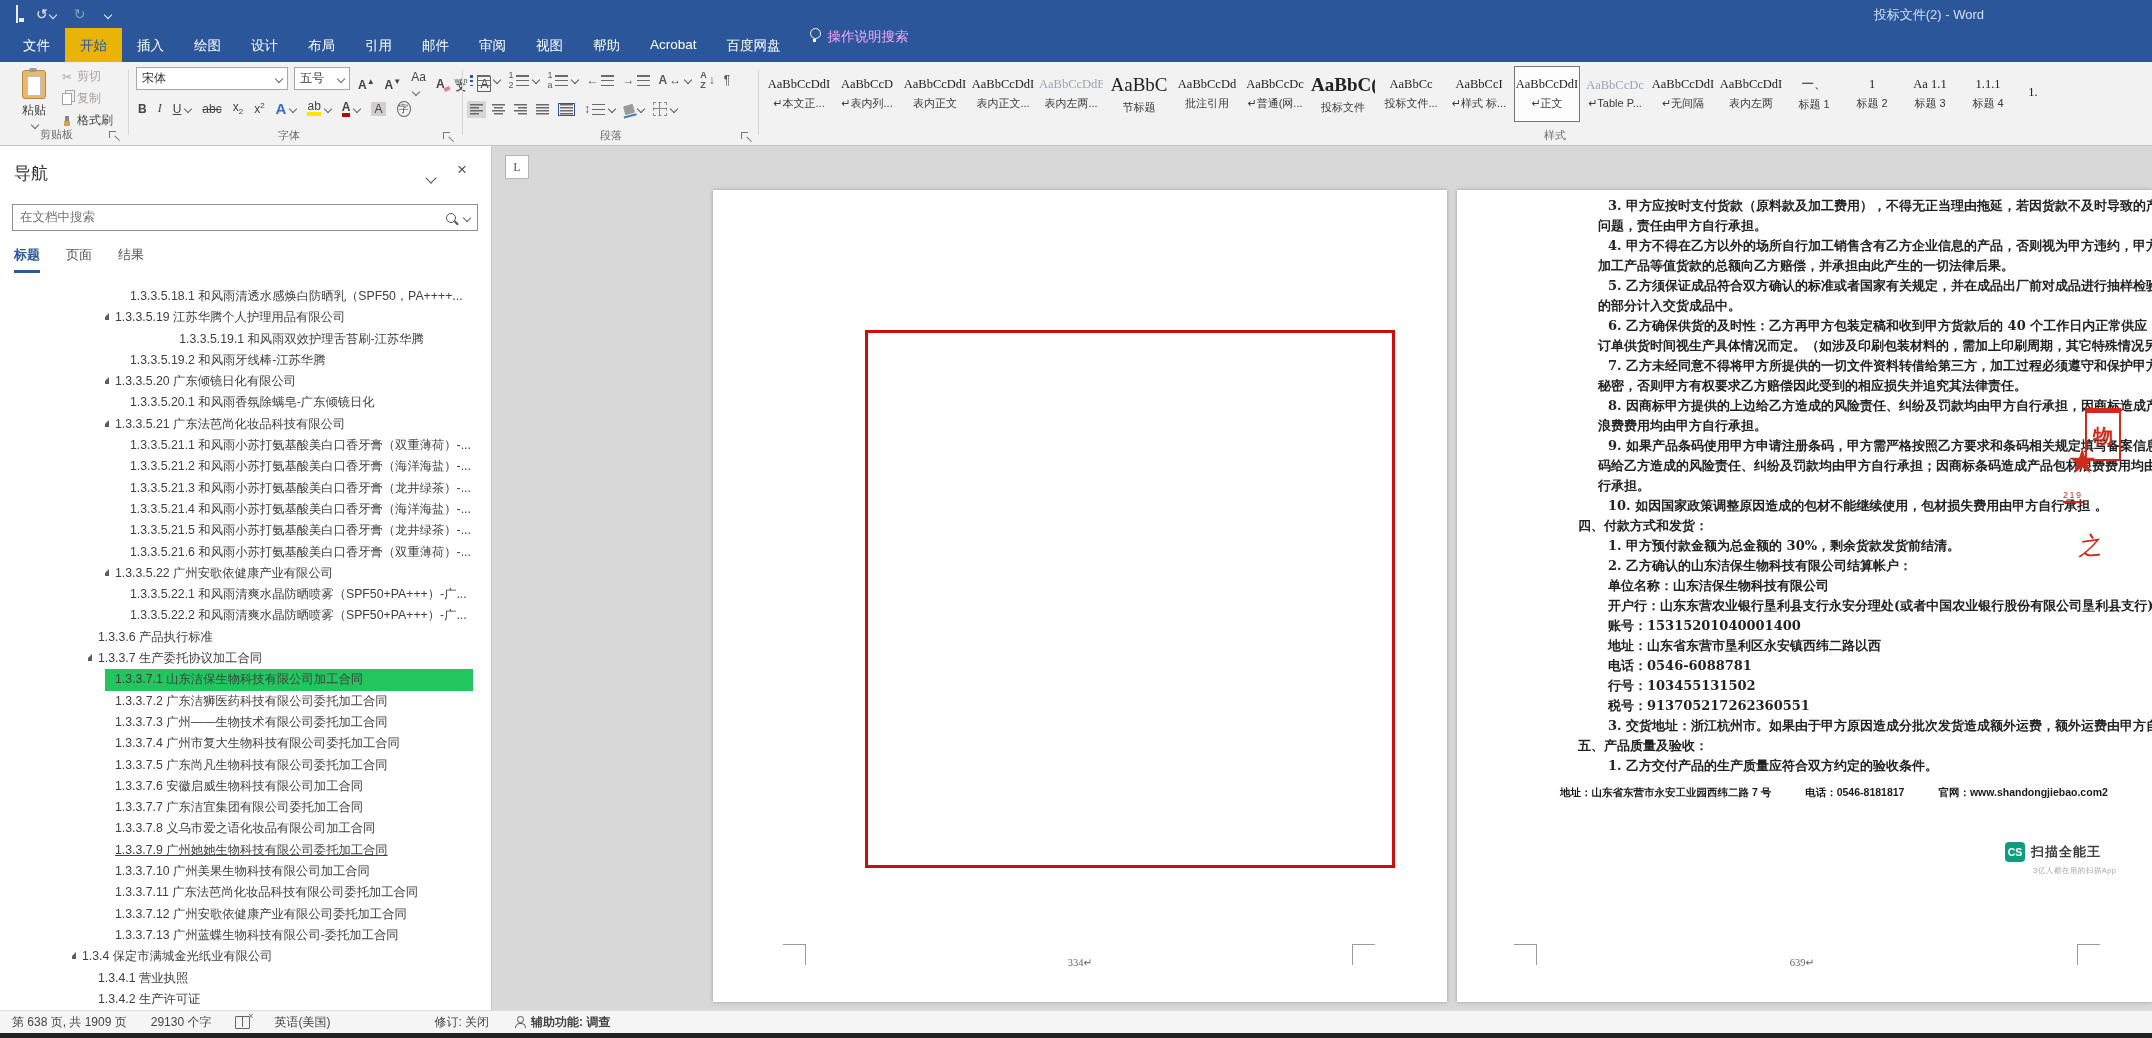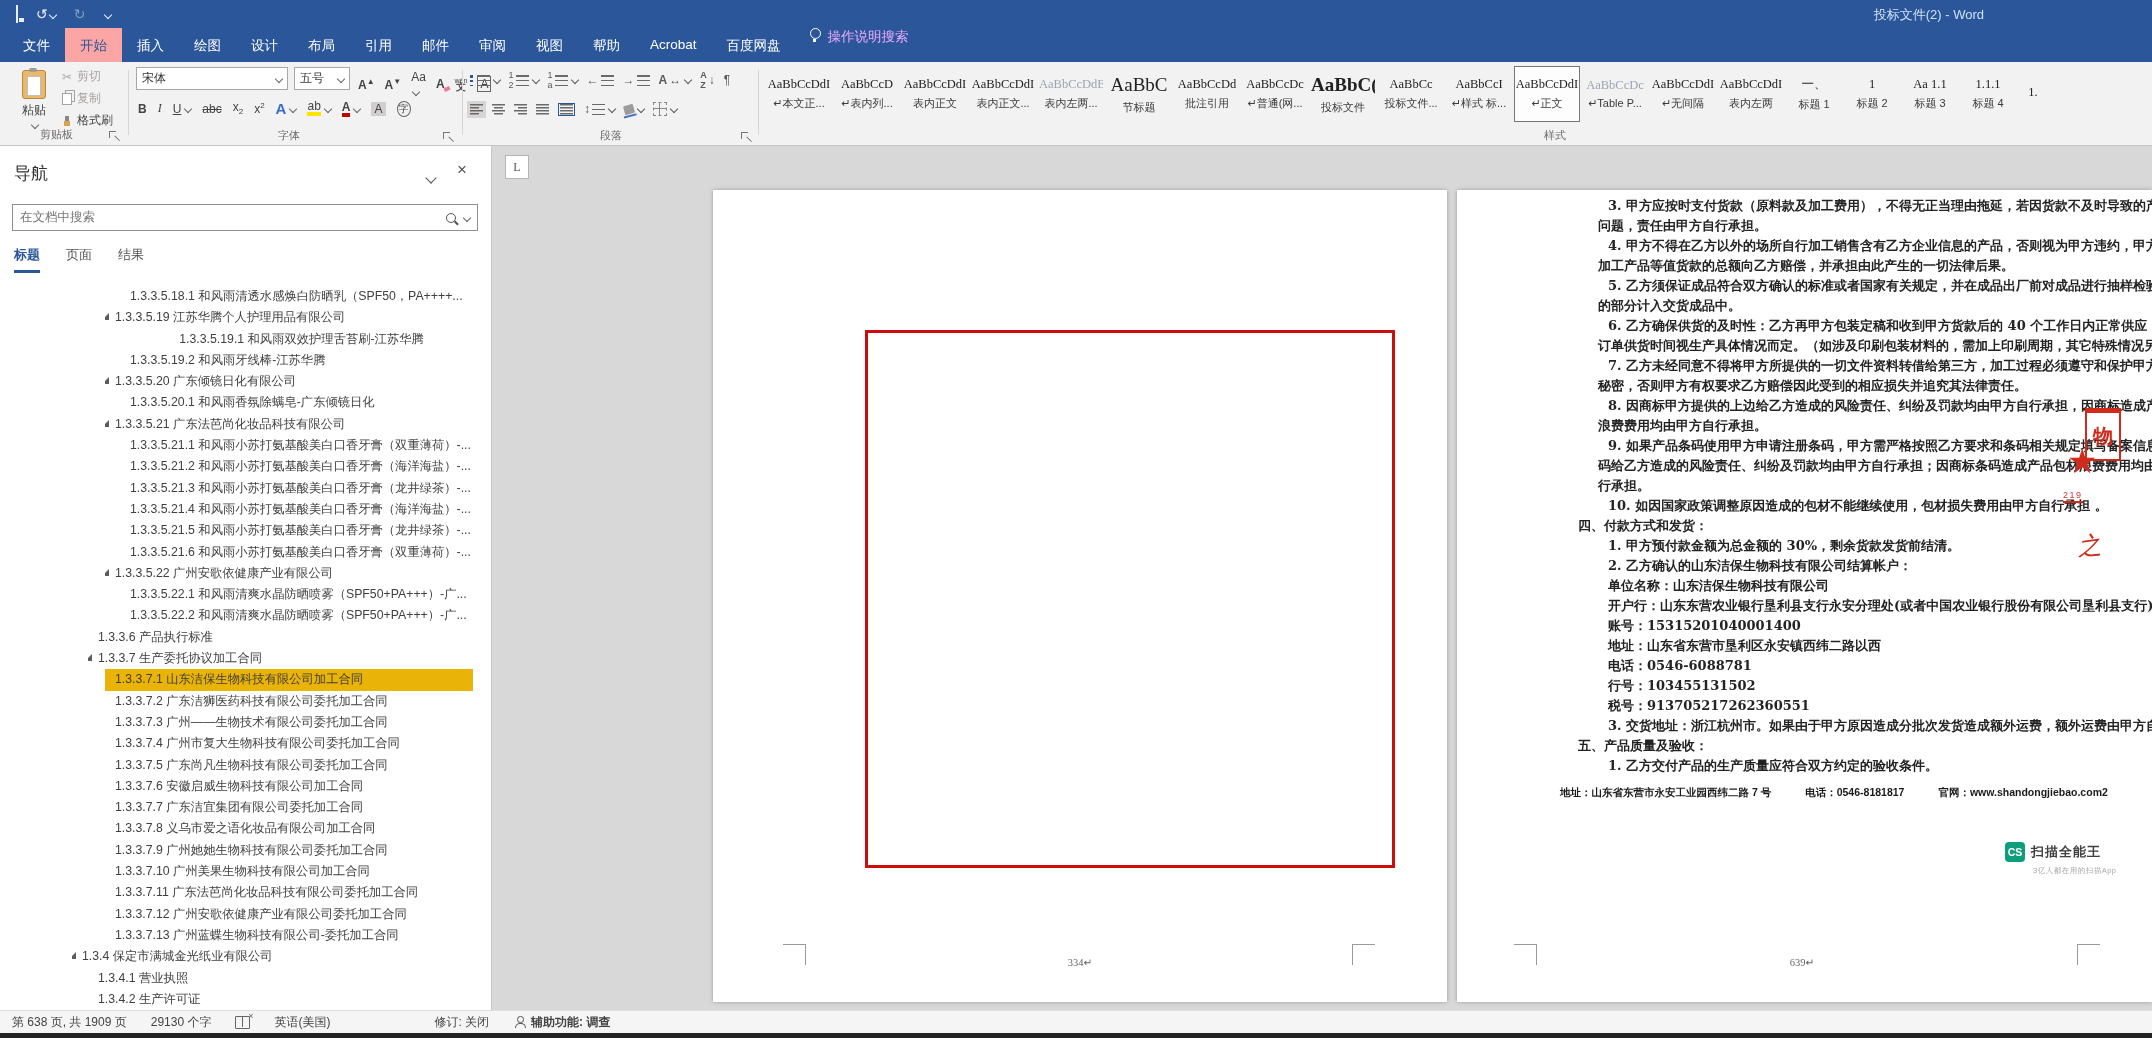--- a/index.html
+++ b/index.html
@@ -10,21 +10,21 @@
   .qat{display:flex;align-items:center;gap:18px;padding-left:16px;color:#e8eef7}
   .qat .ic{font-size:14px;line-height:14px;cursor:default}
   .savebox{width:11px;height:11px;border:1.5px solid #e8eef7;position:relative}
   .savebox:after{content:"";position:absolute;left:2px;bottom:0;width:5px;height:4px;background:#e8eef7}
   .dim{opacity:.45}
   .chv{display:inline-block;width:5px;height:5px;border-right:1.4px solid currentColor;border-bottom:1.4px solid currentColor;transform:rotate(45deg);margin-left:2px;vertical-align:middle}
   .apptitle{position:absolute;right:168px;top:6px;font-size:13px;color:#cfe0f5;white-space:nowrap}
   
   .tabrow{position:absolute;left:0;top:28px;width:2152px;height:34px;background:#2b579a;display:flex;align-items:stretch;padding-left:8px;box-sizing:border-box}
   .rtab{color:#fff;font-size:13.5px;padding:9px 15px 0 15px;white-space:nowrap;cursor:default}
-  .rtab.active{background:#fca5a5;color:#2b579a}
+  .rtab.active{background:#eab308;color:#2b579a}
   .assist{display:flex;align-items:flex-start;gap:7px;color:#f0abfc;font-size:13.5px;padding:0 14px;white-space:nowrap}
   .bulb{display:inline-block;width:9px;height:9px;border:1.5px solid #fff;border-radius:50%;position:relative}
   .bulb:after{content:"";position:absolute;left:2.2px;bottom:-4px;width:3px;height:3px;background:#fff}
   
   .ribbon{position:absolute;left:0;top:62px;width:2152px;height:84px;background:#f3f2f2;border-bottom:1px solid #c8c6c4;box-sizing:border-box;font-size:12px;color:#444}
   .gsep{position:absolute;top:8px;bottom:10px;width:1px;background:#d8d6d4}
   .glabel{position:absolute;bottom:3px;font-size:11px;color:#6e6c6a;white-space:nowrap}
   .dlg{position:absolute;bottom:4px;width:11px;height:11px}
   .dlg:before{content:"";position:absolute;left:1px;top:1px;width:6px;height:6px;border-left:1px solid #777;border-top:1px solid #777}
   .dlg:after{content:"";position:absolute;right:0;bottom:0;width:7px;height:1.4px;background:#777;transform:rotate(45deg);transform-origin:right bottom}
@@ -96,21 +96,21 @@
   .navhdr-ic{position:absolute;top:22px;color:#555}
   .searchbox{position:absolute;left:12px;top:58px;width:466px;height:27px;border:1px solid #8f8f8f;background:#fff;box-sizing:border-box;display:flex;align-items:center;justify-content:space-between;padding:0 7px}
   .sphold{font-size:12.5px;color:#767676}
   .mag{display:inline-block;width:8px;height:8px;border:1.6px solid #555;border-radius:50%;position:relative}
   .mag:after{content:"";position:absolute;width:5px;height:1.6px;background:#555;transform:rotate(45deg);right:-4px;bottom:-2px}
   .ntabs{position:absolute;left:14px;top:100px;display:flex;gap:26px;font-size:13px;color:#555}
   .ntab{padding-bottom:6px}
   .ntab.active{color:#2b579a;font-weight:bold;border-bottom:3px solid #2b579a}
   .navtree{position:absolute;left:0;top:140px;right:0;bottom:0;overflow:hidden}
   .nitem{position:relative;height:21.3px;line-height:21.3px;font-size:12.3px;color:#404040;white-space:nowrap;overflow:hidden;margin-right:18px;padding-left:10px;cursor:default}
-  .nitem.nsel{background:#eab308}
+  .nitem.nsel{background:#22c55e}
   .ntri{position:absolute;left:-3px;top:6px;width:0;height:0;border-left:7px solid transparent;border-bottom:7px solid #5c5c5c}
   
   .lbox{position:absolute;left:505px;top:155px;width:24px;height:24px;background:#fff;border:1px solid #b5b5b5;box-sizing:border-box;
         font-size:12px;color:#555;display:flex;align-items:center;justify-content:center;font-family:"Liberation Serif",serif}
   .page{position:absolute;top:190px;height:812px;background:#fff;box-shadow:0 0 4px rgba(0,0,0,.28);overflow:hidden}
   .pageL{left:713px;width:734px}
   .pageR{left:1457px;width:695px}
   .redbox{position:absolute;left:152px;top:140px;width:524px;height:532px;border:3px solid #cb0d0e}
   .pnum{position:absolute;top:766px;left:0;width:100%;text-align:center;font-size:10.5px;color:#666;font-family:"Liberation Serif",serif}
   .cmark{position:absolute;top:754px;width:22px;height:20px}
@@ -423,21 +423,21 @@
       <div class="nitem" style="margin-left: 88px;"><span>1.3.3.6 产品执行标准</span></div>
       <div class="nitem" style="margin-left: 88px;"><span class="ntri"></span><span>1.3.3.7 生产委托协议加工合同</span></div>
       <div class="nitem nsel" style="margin-left: 105px;"><span>1.3.3.7.1 山东洁保生物科技有限公司加工合同</span></div>
       <div class="nitem" style="margin-left: 105px;"><span>1.3.3.7.2 广东洁狮医药科技有限公司委托加工合同</span></div>
       <div class="nitem" style="margin-left: 105px;"><span>1.3.3.7.3 广州——生物技术有限公司委托加工合同</span></div>
       <div class="nitem" style="margin-left: 105px;"><span>1.3.3.7.4 广州市复大生物科技有限公司委托加工合同</span></div>
       <div class="nitem" style="margin-left: 105px;"><span>1.3.3.7.5 广东尚凡生物科技有限公司委托加工合同</span></div>
       <div class="nitem" style="margin-left: 105px;"><span>1.3.3.7.6 安徽启威生物科技有限公司加工合同</span></div>
       <div class="nitem" style="margin-left: 105px;"><span>1.3.3.7.7 广东洁宜集团有限公司委托加工合同</span></div>
       <div class="nitem" style="margin-left: 105px;"><span>1.3.3.7.8 义乌市爱之语化妆品有限公司加工合同</span></div>
-      <div class="nitem" style="margin-left: 105px;"><span>1.3.3.7.9 广州她她生物科技有限公司委托加工合同</span></div>
+      <div class="nitem" style="margin-left: 105px; text-decoration: underline;"><span>1.3.3.7.9 广州她她生物科技有限公司委托加工合同</span></div>
       <div class="nitem" style="margin-left: 105px;"><span>1.3.3.7.10 广州美果生物科技有限公司加工合同</span></div>
       <div class="nitem" style="margin-left: 105px;"><span>1.3.3.7.11 广东法芭尚化妆品科技有限公司委托加工合同</span></div>
       <div class="nitem" style="margin-left: 105px;"><span>1.3.3.7.12 广州安歌依健康产业有限公司委托加工合同</span></div>
       <div class="nitem" style="margin-left: 105px;"><span>1.3.3.7.13 广州蓝蝶生物科技有限公司-委托加工合同</span></div>
       <div class="nitem" style="margin-left: 72px;"><span class="ntri"></span><span>1.3.4 保定市满城金光纸业有限公司</span></div>
       <div class="nitem" style="margin-left: 88px;"><span>1.3.4.1 营业执照</span></div>
       <div class="nitem" style="margin-left: 88px;"><span>1.3.4.2 生产许可证</span></div>
     </div>
 </div>
 

